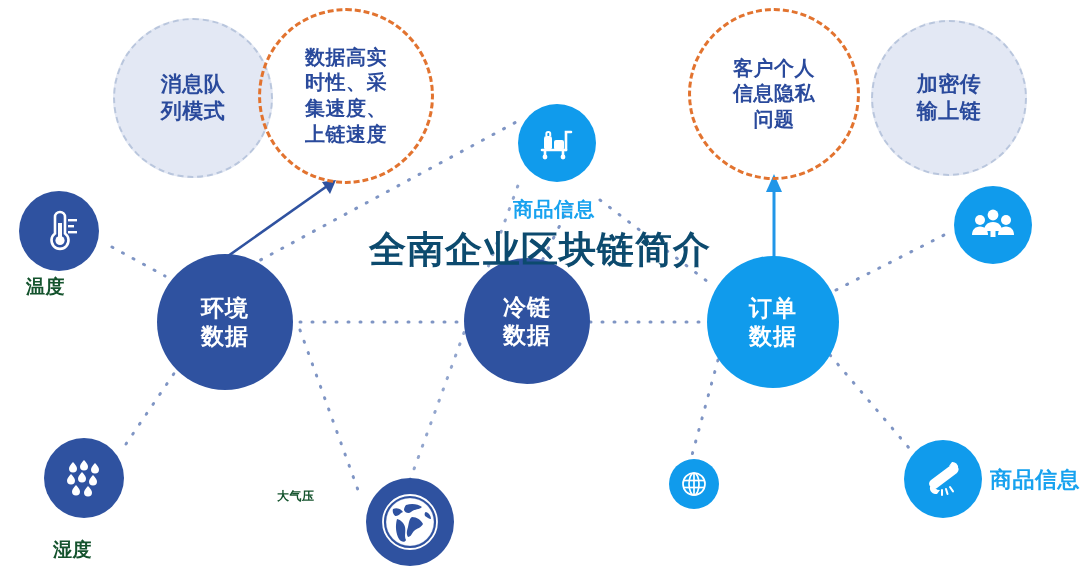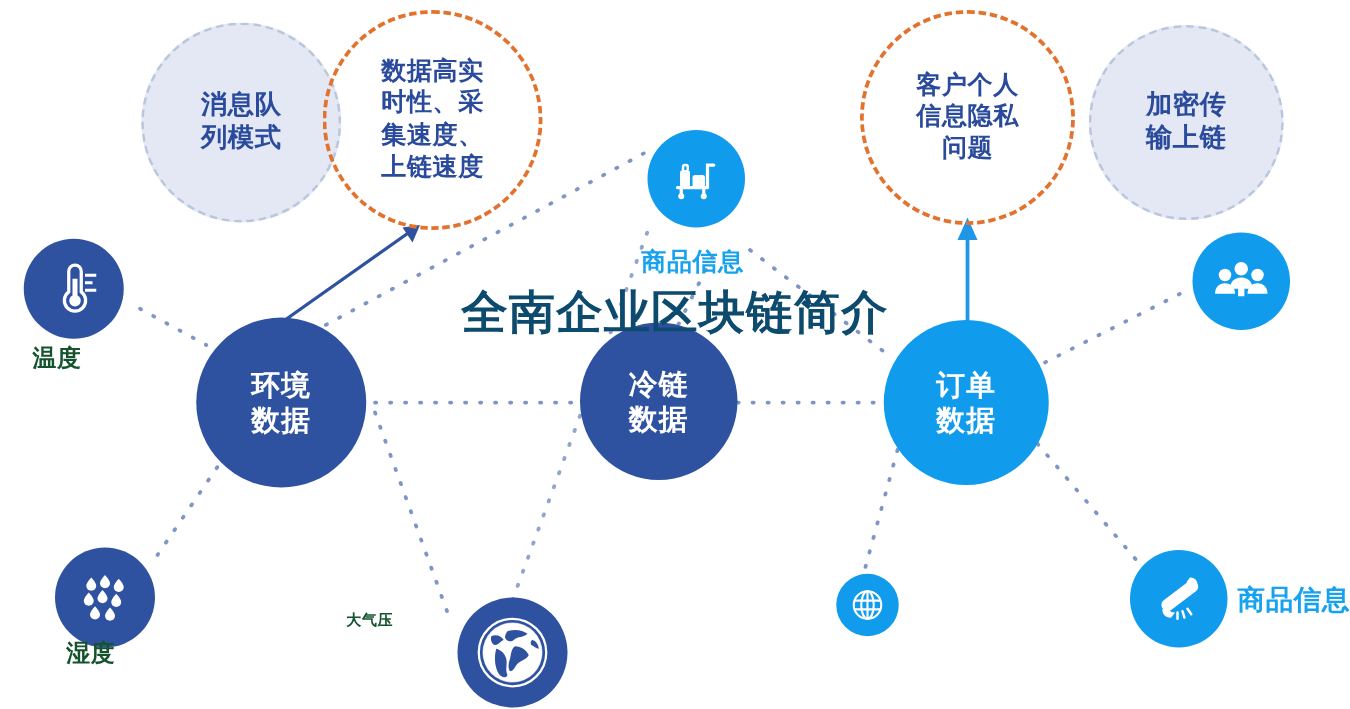--- a/index.html
+++ b/index.html
@@ -198,21 +198,21 @@
         <path d="M23 5 c2.6 3 4 5 4 6.6 a4 4 0 0 1 -8 0 C19 10 20.4 8 23 5 Z"></path>
         <path d="M34 8 c2.6 3 4 5 4 6.6 a4 4 0 0 1 -8 0 C30 13 31.4 11 34 8 Z"></path>
         <path d="M10 19 c2.6 3 4 5 4 6.6 a4 4 0 0 1 -8 0 C6 24 7.4 22 10 19 Z"></path>
         <path d="M21 17 c2.6 3 4 5 4 6.6 a4 4 0 0 1 -8 0 C17 22 18.4 20 21 17 Z"></path>
         <path d="M32 20 c2.6 3 4 5 4 6.6 a4 4 0 0 1 -8 0 C28 25 29.4 23 32 20 Z"></path>
         <path d="M15 30 c2.6 3 4 5 4 6.6 a4 4 0 0 1 -8 0 C11 35 12.4 33 15 30 Z"></path>
         <path d="M27 31 c2.6 3 4 5 4 6.6 a4 4 0 0 1 -8 0 C23 36 24.4 34 27 31 Z"></path>
       </g>
     </svg>
   </div>
-  <div class="icon-caption cap-dark" style="left:53px; top:510px; font-size:19px;">湿度</div>
+  <div class="icon-caption cap-dark" style="left:53px; top:537px; font-size:19px;">湿度</div>
 
   <div class="icon-disc disc-dark" style="left:366px; top:478px; width:88px; height:88px;">
     <svg width="62" height="62" viewBox="0 0 62 62">
       <circle cx="31" cy="31" r="27" fill="none" stroke="#ffffff" stroke-width="1.8"></circle>
       <circle cx="31" cy="31" r="24" fill="#ffffff"></circle>
       <g fill="#2f52a0">
         <path d="M14 18 c4 -2 8 0 10 3 c-3 1 -4 4 -7 4 c-2 0 -4 -4 -3 -7 Z"></path>
         <path d="M27 14 c6 -2 12 -1 16 2 c-3 3 -8 2 -11 5 c-2 2 -6 1 -7 -2 c0 -2 1 -4 2 -5 Z"></path>
         <path d="M18 28 c4 1 7 4 8 8 c1 5 -1 9 1 13 c-1 3 -5 2 -7 -1 c-3 -5 -4 -13 -2 -20 Z"></path>
         <path d="M33 26 c5 0 9 3 11 7 c-2 4 -6 4 -9 7 c-2 2 -3 6 -6 6 c-2 -3 -1 -7 0 -10 c1 -4 1 -8 4 -10 Z"></path>

